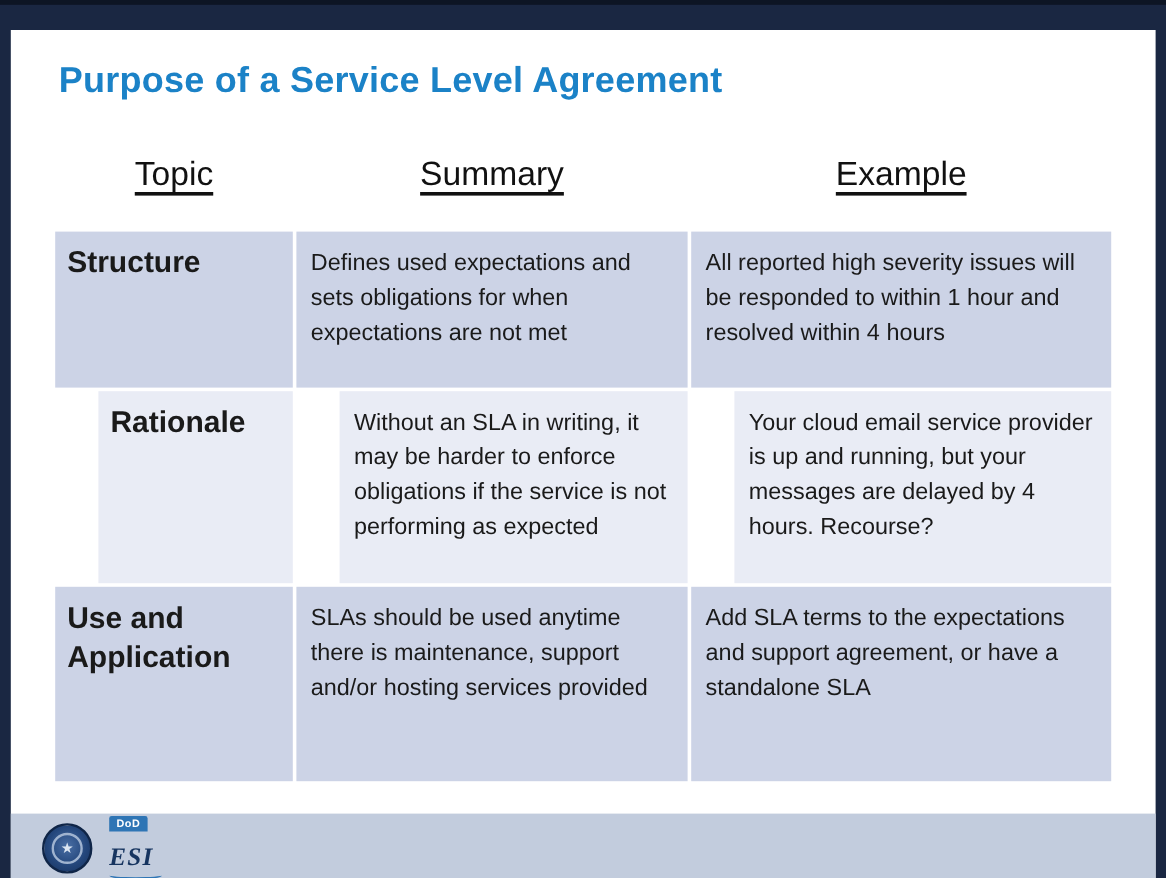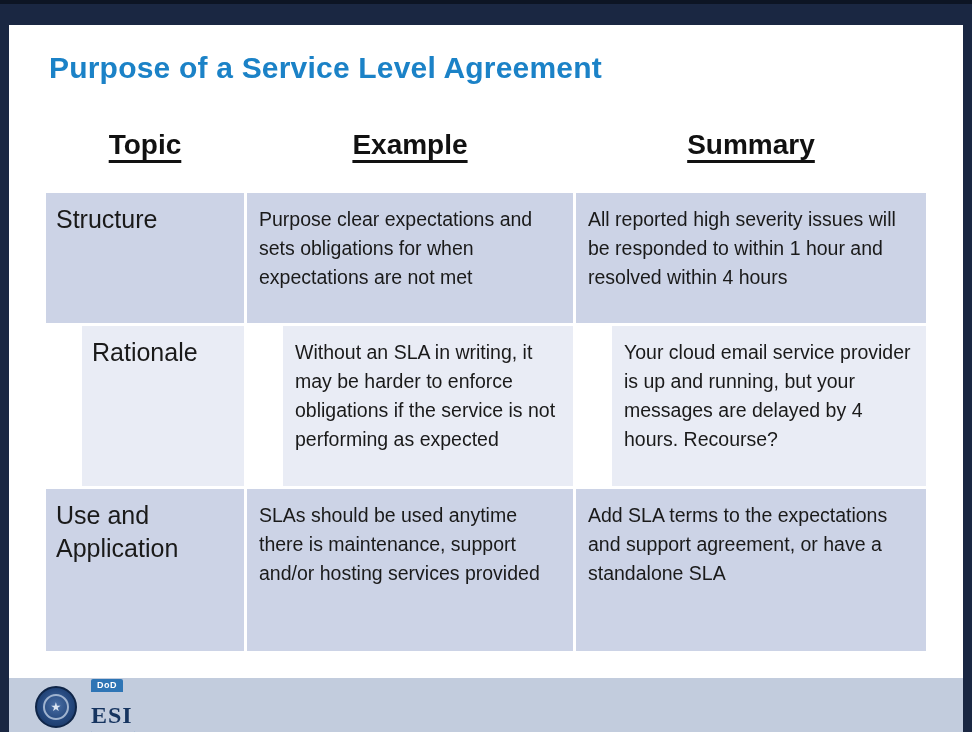--- a/index.html
+++ b/index.html
@@ -39,38 +39,38 @@
     column-gap: 3px;
     margin-left: 37px;
     width: 880px;
   }
   .header-row {
     margin-top: 44px;
   }
   .header-cell {
     text-align: center;
     font-size: 28px;
-    font-weight: bold;
+    font-weight: normal;
     color: #111111;
     text-decoration: underline;
     text-decoration-thickness: 3px;
     text-underline-offset: 6px;
   }
   .sla-table {
     margin-top: 32px;
     row-gap: 3px;
   }
   .trow { display: contents; }
   .cell {
     padding: 12px 14px 12px 12px;
     color: #1a1a1a;
   }
   .cell-topic {
     font-size: 25px;
-    font-weight: normal;
+    font-weight: bold;
     line-height: 33px;
     padding-top: 10px;
     padding-left: 10px;
   }
   .cell-body {
     font-size: 19.5px;
     line-height: 29px;
   }
   .row-a .cell { background: #ccd3e6; }
   .row-b .cell { background: #e9ecf5; margin-left: 36px; }
@@ -131,24 +131,25 @@
   .esi-arc {
     width: 44px;
     height: 5px;
     border-bottom: 2px solid #2e75b5;
     border-radius: 0 0 50% 50%;
     margin-top: 1px;
   }
   .esi-text {
     font-family: "Liberation Serif", serif;
     font-weight: bold;
-    font-size: 24px;
+    font-size: 21px;
     color: #16345f;
     margin-top: 11px;
     letter-spacing: 1px;
+    font-style: italic;
   }
   .footer-right {
     margin-left: auto;
     margin-right: 22px;
     display: flex;
     align-items: center;
     gap: 26px;
   }
   .website {
     color: #1b7ec2;
@@ -167,29 +168,29 @@
 <body>
 
 <div class="slide-border-top"></div>
 
 <div class="slide">
 
   <h1 class="slide-title">Purpose of a Service Level Agreement</h1>
 
   <div class="grid-cols header-row">
     <div class="header-cell">Topic</div>
+    <div class="header-cell">Summary</div>
     <div class="header-cell">Example</div>
-    <div class="header-cell">Summary</div>
   </div>
 
   <div class="grid-cols sla-table">
 
     <div class="trow row-a row-1">
       <div class="cell cell-topic">Structure</div>
-      <div class="cell cell-body">Purpose clear expectations and sets obligations for when expectations are not met</div>
+      <div class="cell cell-body">Defines used expectations and sets obligations for when expectations are not met</div>
       <div class="cell cell-body">All reported high severity issues will be responded to within 1 hour and resolved within 4 hours</div>
     </div>
 
     <div class="trow row-b row-2">
       <div class="cell cell-topic">Rationale</div>
       <div class="cell cell-body">Without an SLA in writing, it may be harder to enforce obligations if the service is not performing as expected</div>
       <div class="cell cell-body">Your cloud email service provider is up and running, but your messages are delayed by 4 hours. Recourse?</div>
     </div>
 
     <div class="trow row-a row-3">

